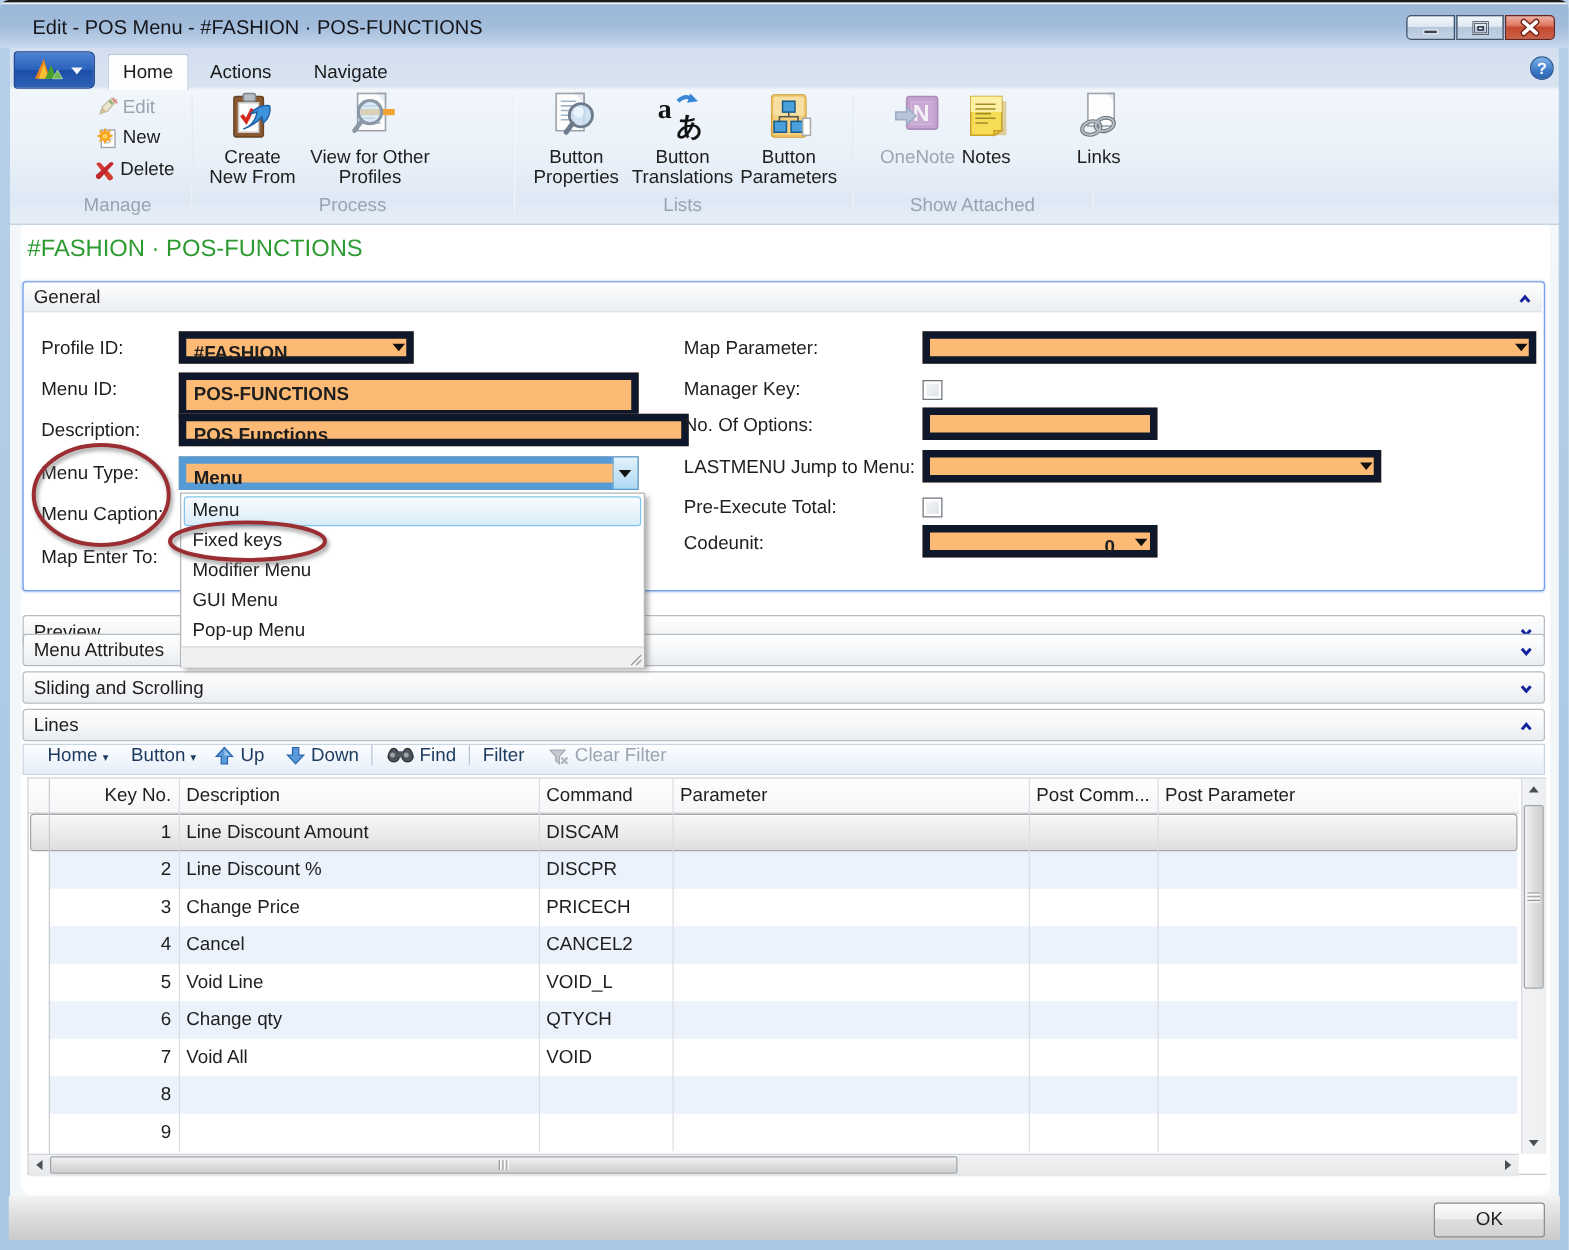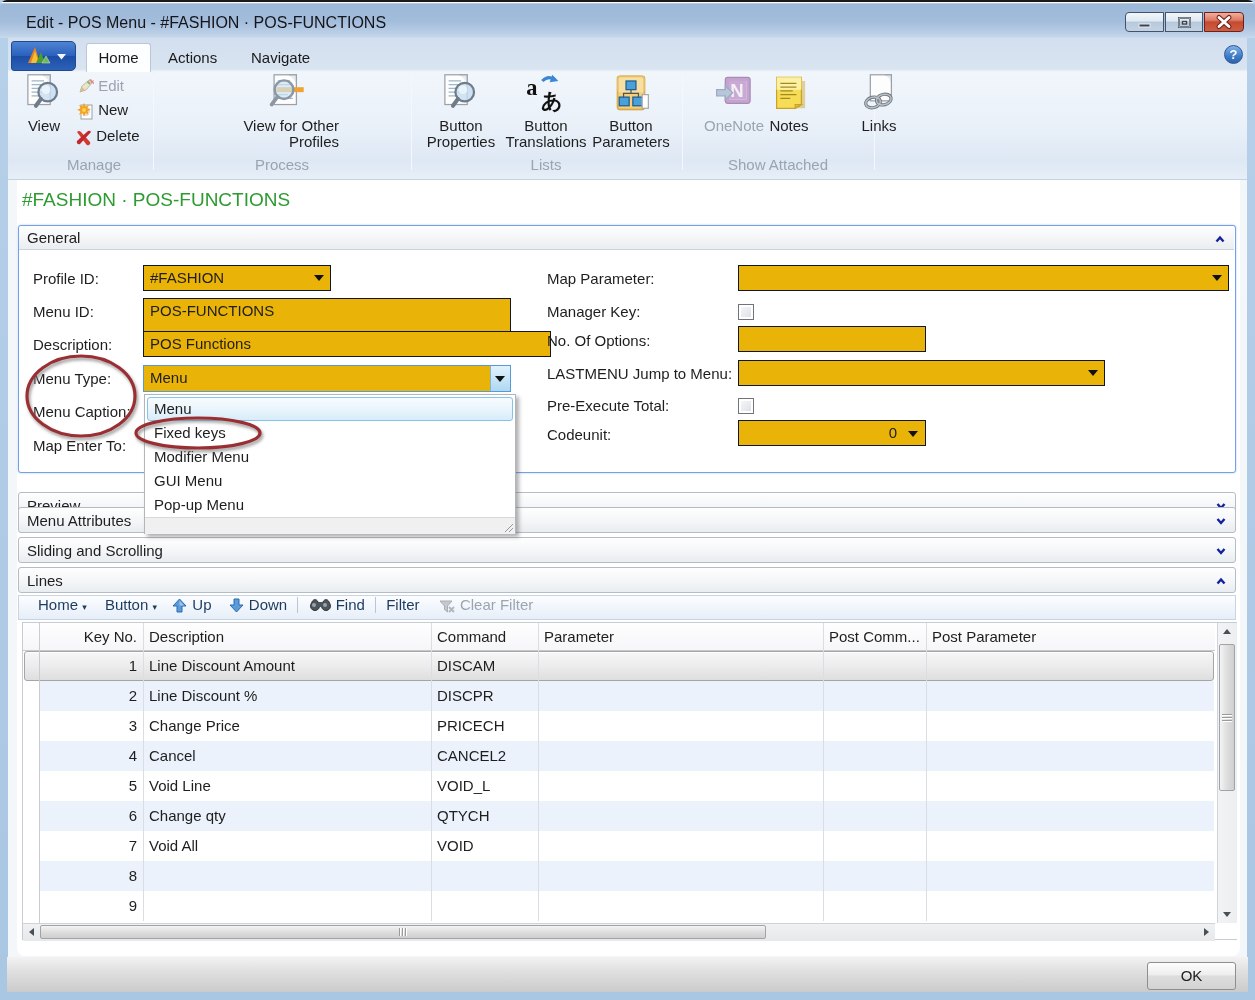--- a/index.html
+++ b/index.html
@@ -50,21 +50,21 @@
 .panel-h { left:1px; width:1218px; height:26px; border:1px solid #b6bcc4; border-radius:3px;
   background:linear-gradient(180deg,#fefefe 0,#f4f6f8 55%,#e9ecf0 100%); }
 .panel-h .pt { position:absolute; left:8px; top:4px; color:#1e1e1e; }
 .chev { position:absolute; right:9px; top:9px; width:10px; height:8px; }
 
 #genpanel { left:1px; top:45px; width:1218px; height:248px; border:1.5px solid #74a0e8; border-radius:3px; background:#fff; box-shadow:0 0 2px rgba(110,155,230,.6);padding-left:24px; }
 #genhead { left:0; top:0; width:1215px; height:24px; border-bottom:1px solid #cdd2d8; border-radius:3px 3px 0 0;
   background:linear-gradient(180deg,#fefefe 0,#f3f5f7 55%,#eaedf1 100%); }
 
 .flabel { color:#1e1e1e; white-space:nowrap; }
-.field { border:1px solid #0f172a; background:#eab308; line-height:24px; padding-left:6px; white-space:nowrap; }
+.field { border:6px solid #0f172a; background:#fdba74; line-height:24px; padding-left:6px; white-space:nowrap;font-weight:bold; }
 .combo-arrow { position:absolute; width:0; height:0; border-left:5px solid transparent;
   border-right:5px solid transparent; border-top:6px solid #111; }
 .cb { width:16px; height:16px; border:1px solid #70757b; background:#fff; padding:2px; }
 .cb > div { width:10px; height:10px; background:linear-gradient(135deg,#f4f6f8 0,#e7eaee 60%,#dde1e6 100%); }
 
 
 #ddlist { left:127px; top:214px; width:372px; height:140px; background:#fff; border:1px solid #b2b6ba;
   box-shadow:3px 3px 4px rgba(80,80,80,.45); z-index:30; }
 .dditem { position:absolute; left:4px; height:24px; line-height:24px; padding-left:5px; width:362px; }
 #ddsel { position:absolute; left:2px; top:2px; width:366px; height:24px; border:1px solid #84c3ea; border-radius:3px;
@@ -132,34 +132,31 @@
   <div class="abs gsep" style="left:145px;"></div>
   <div class="abs gsep" style="left:403px;"></div>
   <div class="abs gsep" style="left:674px;"></div>
   <div class="abs gsep" style="left:866px;"></div>
 
   <div class="abs glabel" style="left:36px; width:100px;">Manage</div>
   <div class="abs glabel" style="left:224px; width:100px;">Process</div>
   <div class="abs glabel" style="left:488px; width:100px;">Lists</div>
   <div class="abs glabel" style="left:710px; width:120px;">Show Attached</div>
 
-  <div class="abs bigbtn" style="left:-9px;">
-      <div class="icon32"><svg width="32" height="32">
-    <rect x="3" y="1" width="18" height="24" fill="#fdfdfd" stroke="#9aa1a9"></rect>
-    <path d="M15,1 h6 l0,6" fill="#e7ebef" stroke="#9aa1a9"></path>
-    <g stroke="#9fb6c8">
-            <path d="M6,6 h10 M6,9 h12 M6,12 h12 M6,15 h12 M6,18 h8"></path>
-          </g>
-    <circle cx="19" cy="15" r="7.5" fill="#c7ddf1" fill-opacity=".8" stroke="#6e7b8a" stroke-width="1.8"></circle>
-    <path d="M13.5,20.5 l-4,5.5" stroke="#6e7b8a" stroke-width="3.2" stroke-linecap="round"></path>
-    <circle cx="17.5" cy="13" r="3.5" fill="#ecf5fc" fill-opacity=".9"></circle>
-        </svg></div>
-      <div class="cap">View</div>
-    </div>
-  <div class="abs bigbtn" style="left:221px; width:110px;text-align:right;">
+  <div class="abs bigbtn" style="left:149px;">
+      <div class="icon32"><svg width="32" height="32">
+    <rect x="4" y="3" width="19" height="26" rx="1.5" fill="#8a5a32" stroke="#6b4423"></rect>
+    <rect x="7" y="7" width="13" height="19" fill="#fdfdfd" stroke="#c8c8c8"></rect>
+    <rect x="10" y="1" width="8" height="5" rx="1.5" fill="#b9bec4" stroke="#7e848b"></rect>
+    <path d="M9,15 l3,4 l4,-8" stroke="#d42a20" stroke-width="2.5" fill="none"></path>
+    <path d="M10,24 C16,22 18,18 19,13 l-4,1 c2,-3 7,-6 12,-5 c1,4 -1,9 -4,11 l-1,-4 c-3,4 -7,6 -12,8 z" fill="#3f93dc" stroke="#1f63a8"></path>
+        </svg></div>
+      <div class="cap">Create<br>New From</div>
+    </div>
+  <div class="abs bigbtn" style="left:233px; width:110px;">
       <div class="icon32"><svg width="32" height="32">
     <rect x="8" y="1" width="18" height="24" fill="#fdfdfd" stroke="#9aa1a9"></rect>
     <path d="M20,1 h6 l0,6" fill="#e7ebef" stroke="#9aa1a9"></path>
     <g stroke="#9fb6c8">
             <path d="M11,6 h10 M11,9 h12 M11,20 h12 M11,17 h8"></path>
           </g>
     <rect x="10" y="11" width="22" height="4" fill="#f0a330"></rect>
     <circle cx="16" cy="13" r="7.5" fill="#cfe3f2" fill-opacity=".7" stroke="#8a97a5" stroke-width="2"></circle>
     <path d="M10.5,19 l-4.5,6" stroke="#8a97a5" stroke-width="3" stroke-linecap="round"></path>
         </svg></div>

